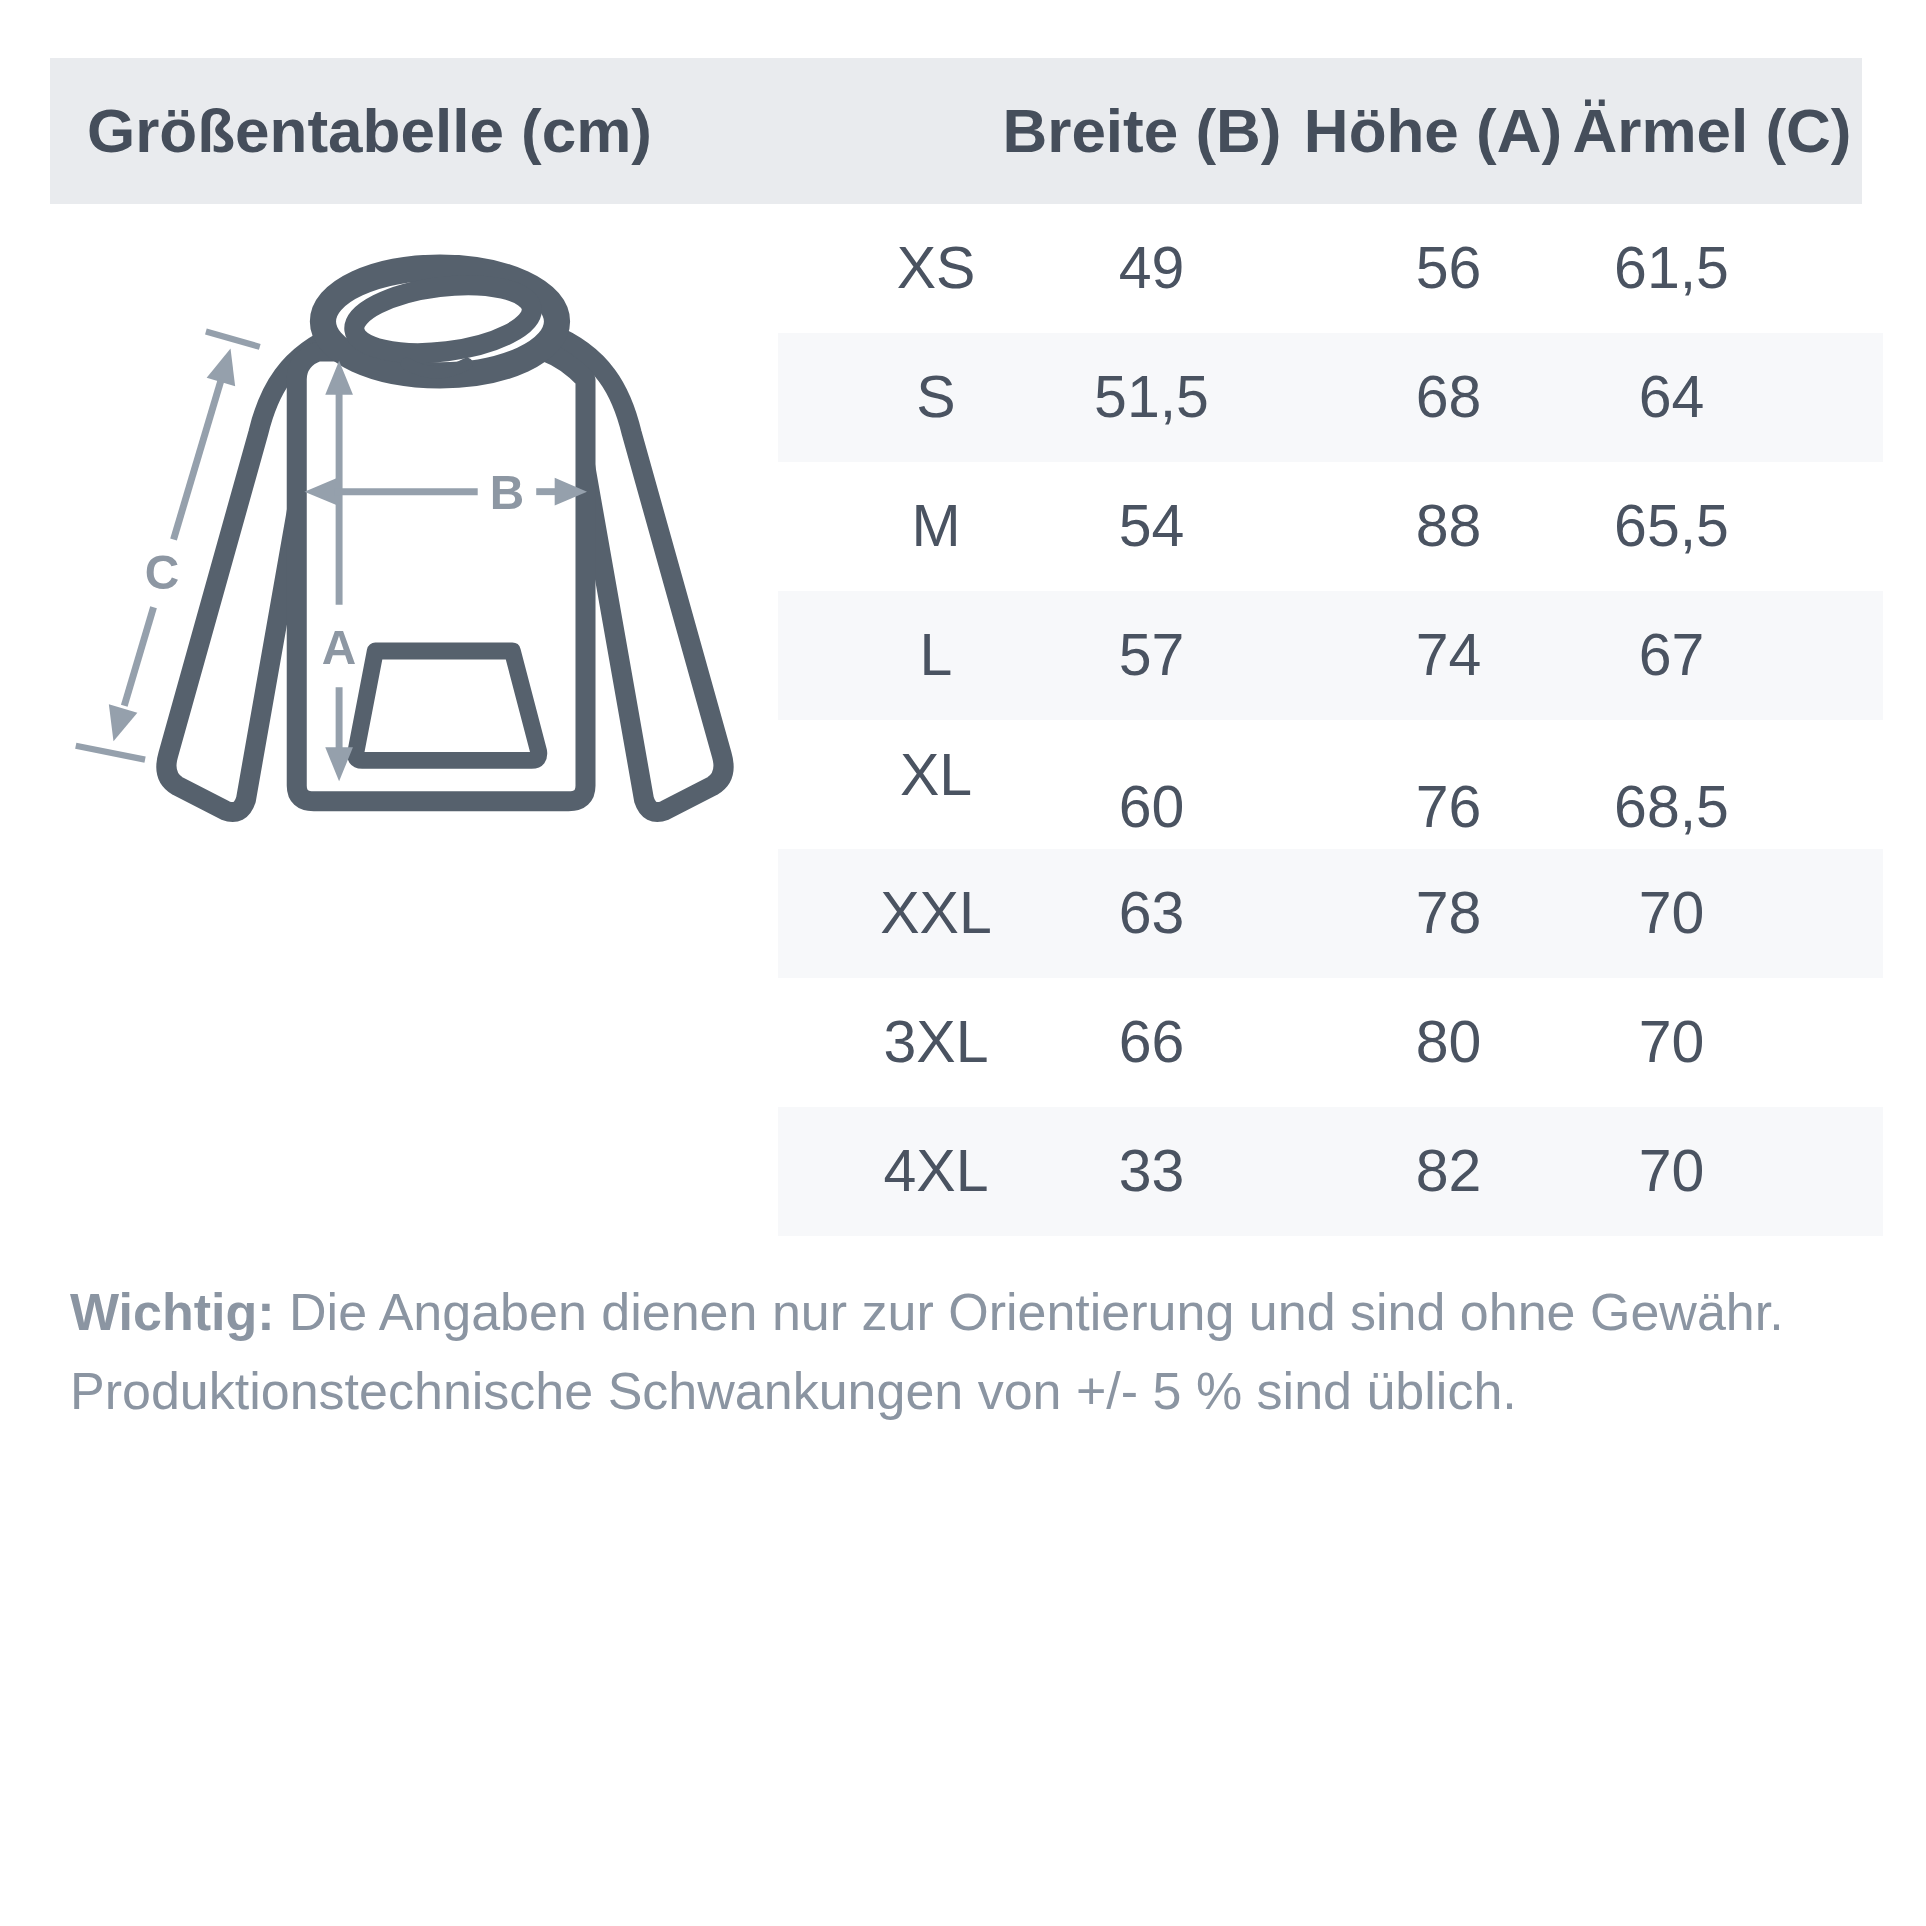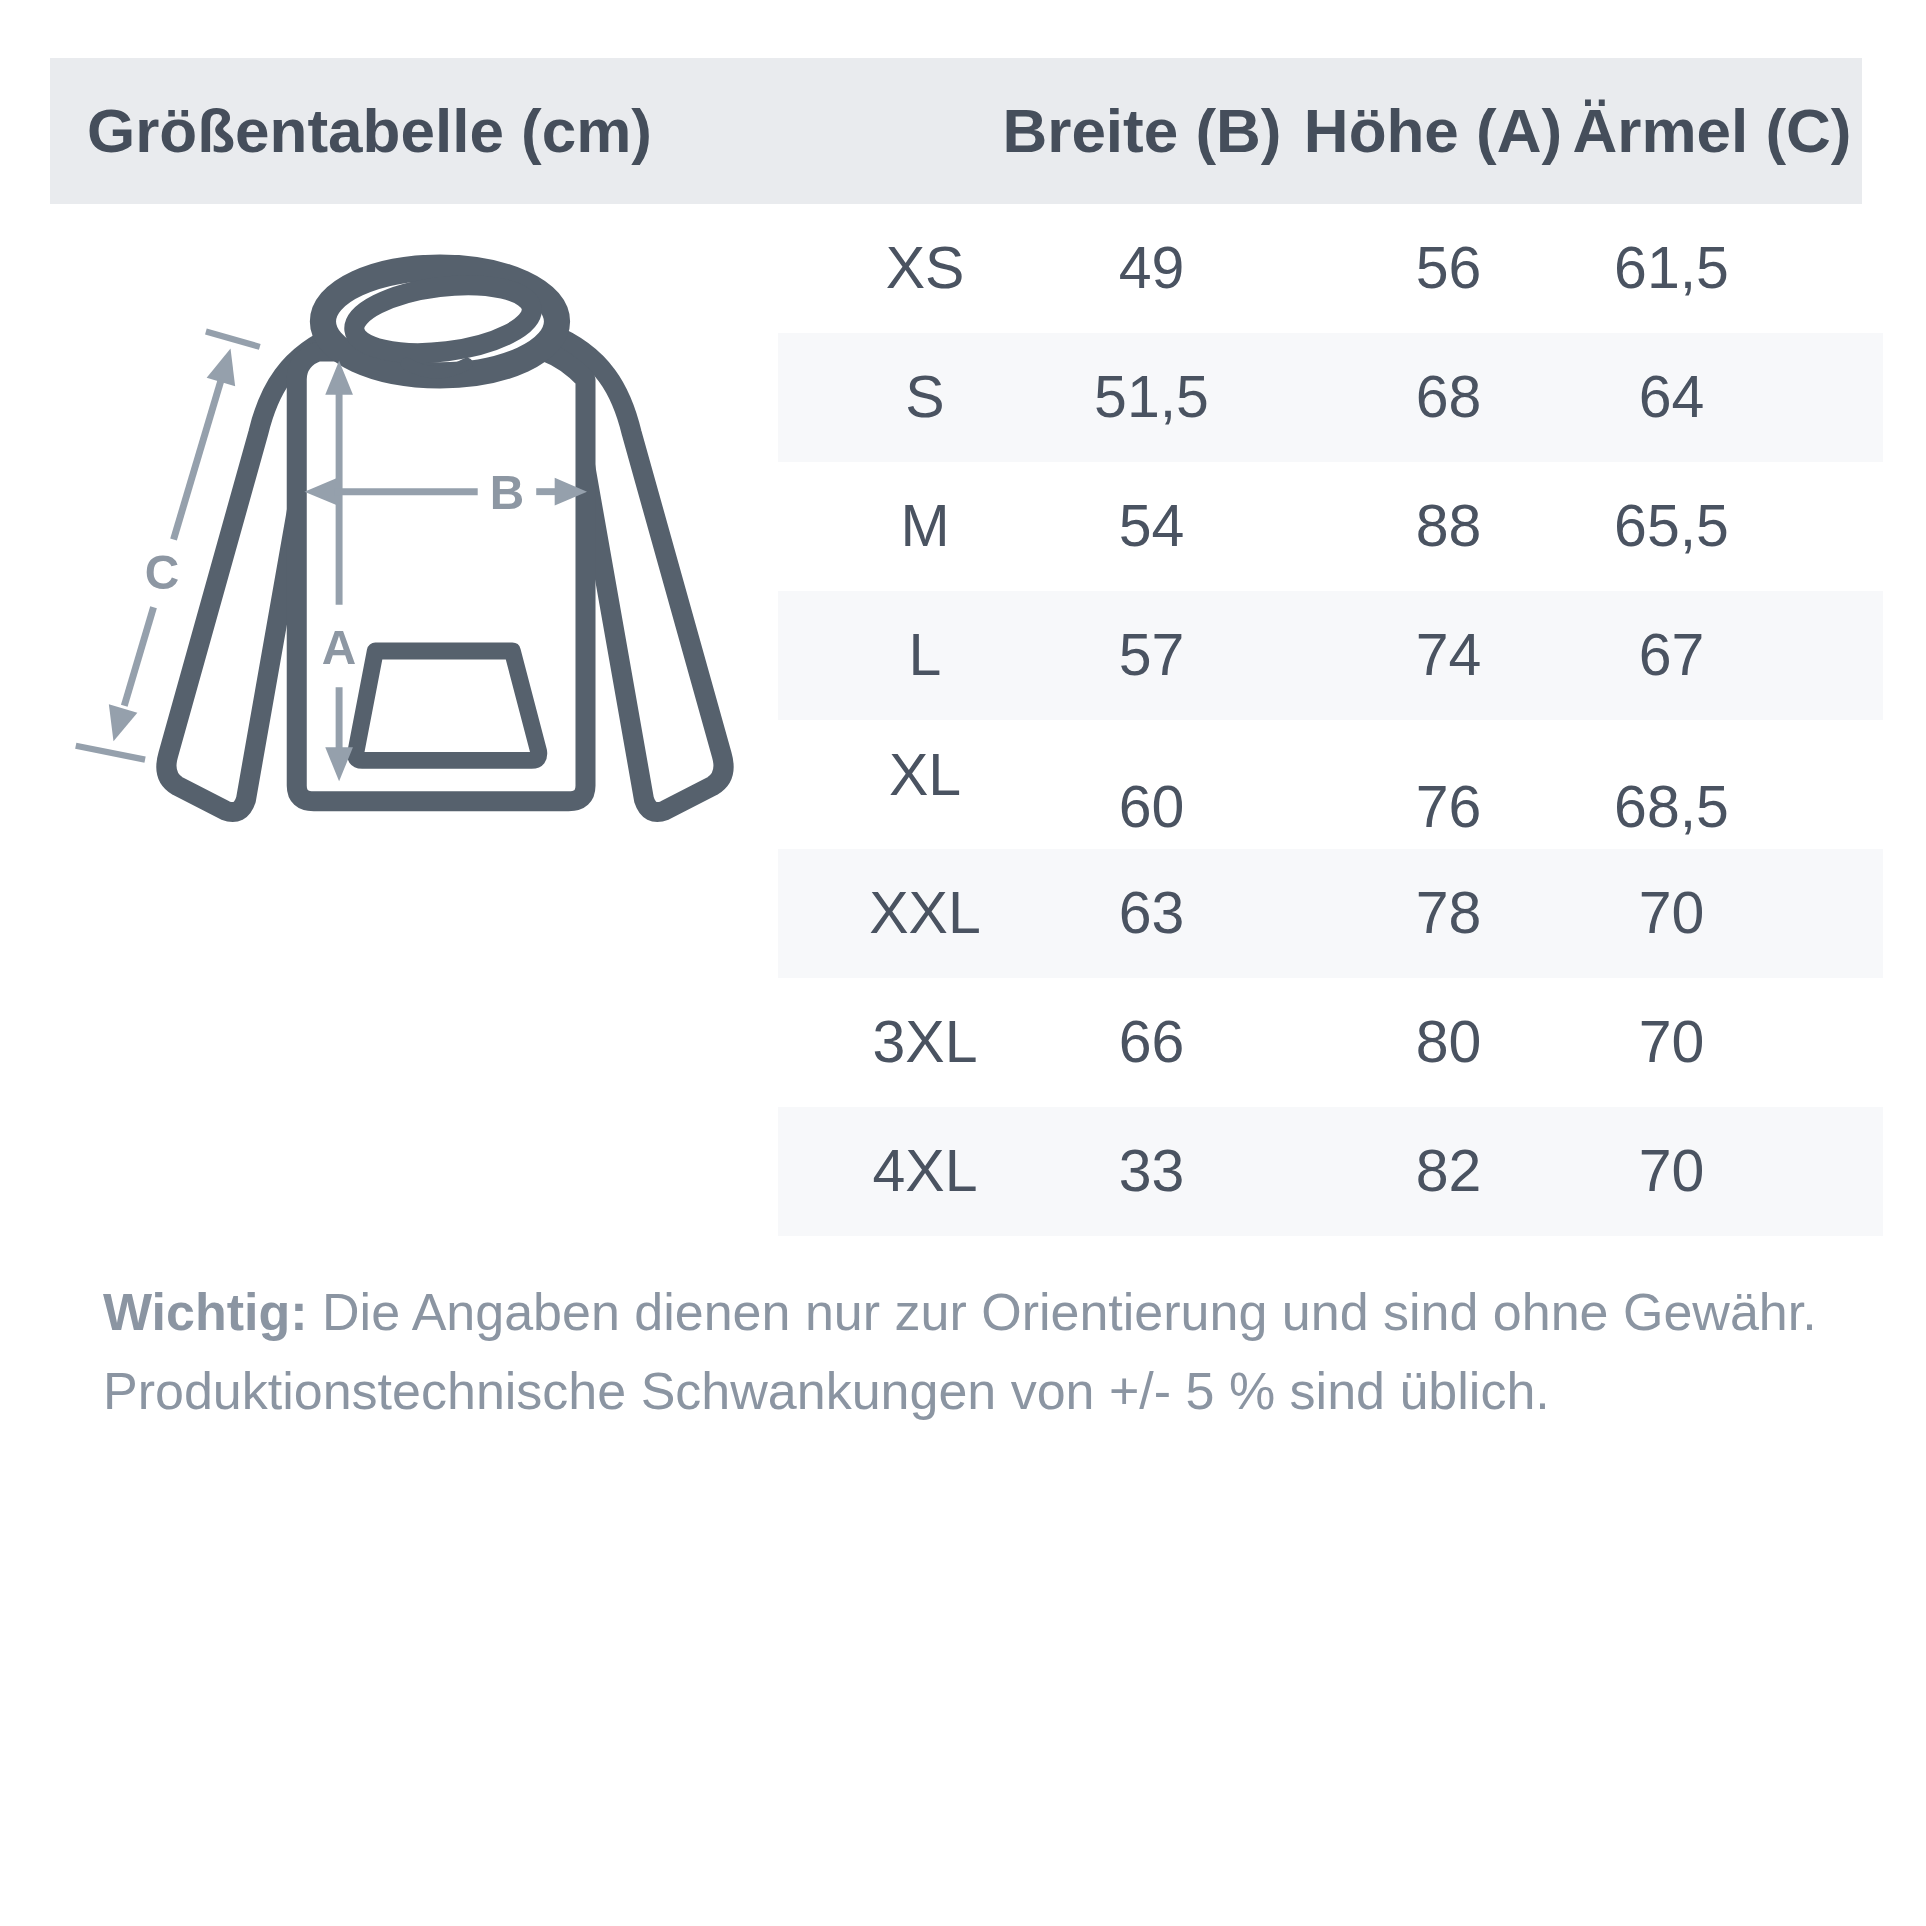--- a/index.html
+++ b/index.html
@@ -39,41 +39,41 @@
   .trow{
     position:relative;height:129px;
   }
   .trow.striped{background:#f7f8fa;}
   .cell{
     position:absolute;top:0;height:129px;line-height:129px;
     text-align:center;
     font-size:59px;color:#4a5361;
     white-space:nowrap;
   }
-  .c-size{left:20px;width:254px;}
+  .c-size{left:31px;width:254px;}
   .c-b{left:254px;width:239px;}
   .c-h{left:551px;width:239px;}
   .c-a{left:774px;width:239px;}
   .trow.row-xl .c-size{transform:translateY(-9.2px);}
   .trow.row-xl .c-b,
   .trow.row-xl .c-h,
   .trow.row-xl .c-a{transform:translateY(23px);}
   
   .diagram{
     position:absolute;left:46px;top:216px;
     width:771px;height:693px;
   }
   .diagram text{
     font-family:"Liberation Sans", sans-serif;
     font-weight:600;
     fill:#8d97a3;
   }
   
   .footer-note{
-    position:absolute;left:103px;top:1273px;width:1811px;
+    position:absolute;left:70px;top:1273px;width:1811px;
     font-size:52px;line-height:79px;color:#8b95a2;
   }
   .footer-note b{font-weight:bold;color:#8b95a2;}
 </style>
 </head>
 <body>
 
 <div class="sheet">
 
   <div class="header-band">

